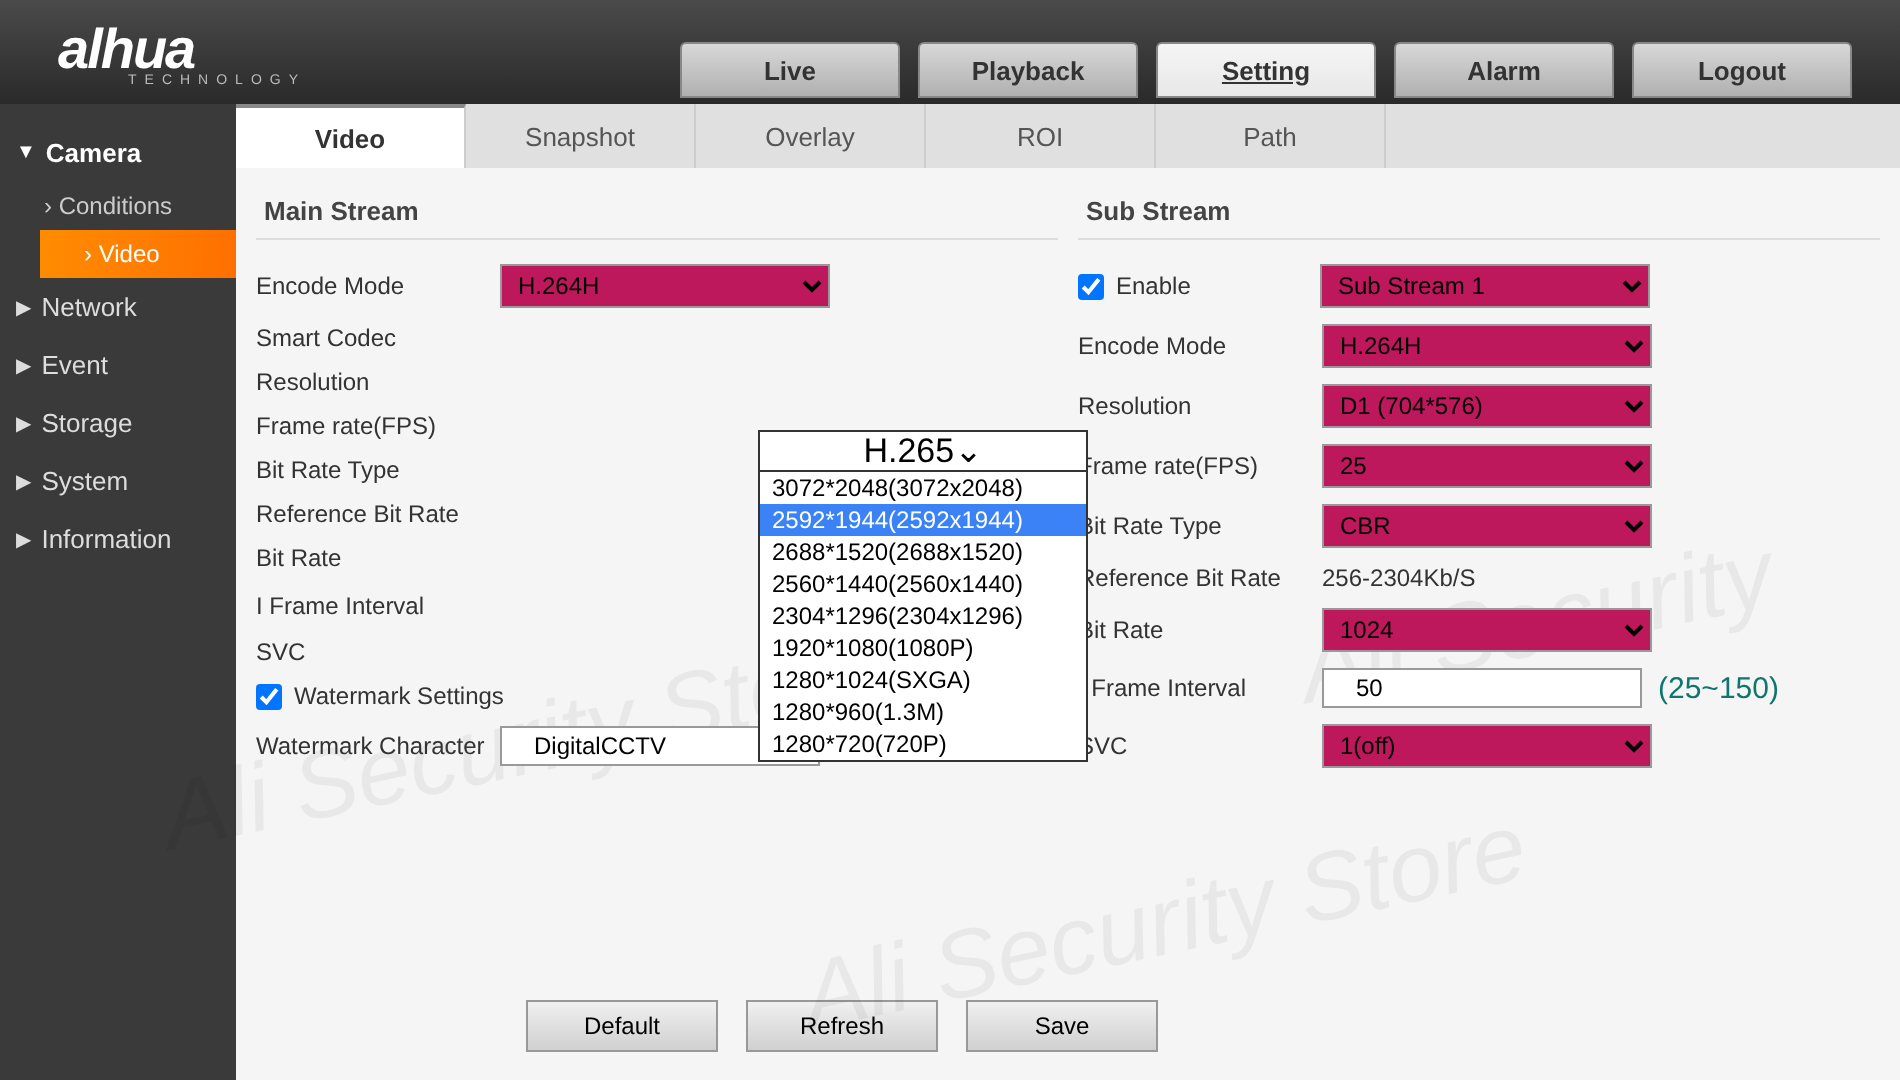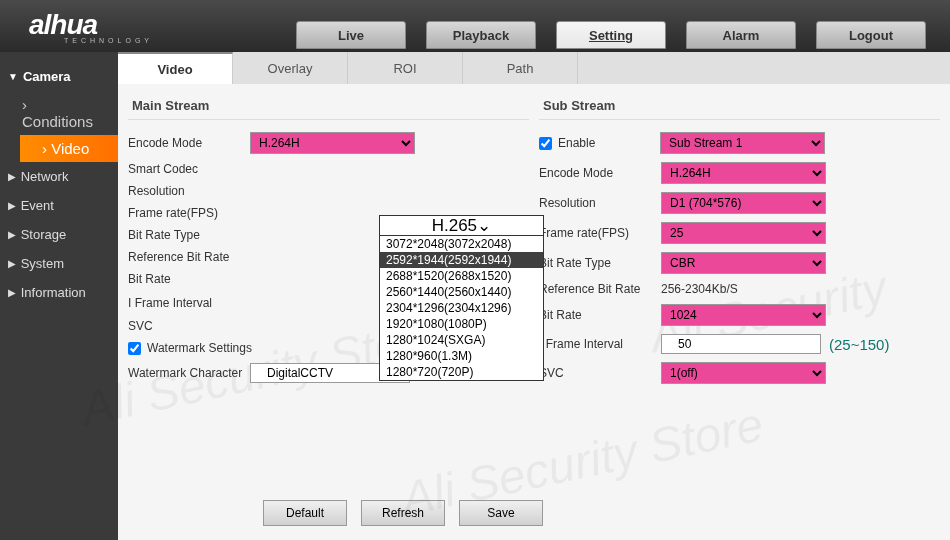--- a/index.html
+++ b/index.html
@@ -1,49 +1,49 @@
 <!DOCTYPE html>
 <html><head>
 <meta charset="utf-8">
 <style>
 * { margin: 0; padding: 0; box-sizing: border-box; font-family: Arial, sans-serif; }
 body { width: 950px; height: 540px; overflow: hidden; background: #fff; }
 .header { height: 52px; background: linear-gradient(to bottom, #4a4a4a, #2a2a2a); display: flex; align-items: center; padding: 0 24px; }
 .logo { color: #fff; font-size: 28px; font-weight: bold; font-style: italic; letter-spacing: -1px; margin-left: 5px; }
 .logo-sub { color: #bbb; font-size: 7px; letter-spacing: 4px; display: block; margin-left: 40px; margin-top: -4px; }
-.nav-tabs { display: flex; margin-left: auto; gap: 20px; padding-top: 18px; }
+.nav-tabs { display: flex; margin-left: auto; gap: 9px; padding-top: 18px; }
 .nav-tab { width: 110px; height: 28px; background: linear-gradient(to bottom, #d8d8d8, #b0b0b0); border: 1px solid #888; border-radius: 3px 3px 0 0; display: flex; align-items: center; justify-content: center; font-size: 13px; color: #333; cursor: pointer; font-weight: bold; }
 .nav-tab.active { background: linear-gradient(to bottom, #f5f5f5, #e8e8e8); text-decoration: underline; }
 .main { display: flex; height: 488px; }
 .sidebar { width: 118px; background: #3a3a3a; padding-top: 10px; }
 .side-item { padding: 7px 8px; color: #ddd; font-size: 13px; cursor: pointer; display: flex; align-items: center; gap: 5px; }
 .side-item.expanded { font-weight: bold; color: #fff; }
-.side-sub { padding: 5px 24px 5px 22px; color: #ccc; font-size: 15px; cursor: pointer; }
+.side-sub { padding: 5px 24px 5px 22px; color: #ccc; font-size: 12px; cursor: pointer; }
 .side-sub.active { background: linear-gradient(to right, #ff8c00, #ff7000); color: #fff; margin-left: 20px; }
 .arrow { font-size: 10px; }
 .content { flex: 1; background: #f5f5f5; display: flex; flex-direction: column; }
 .sub-tabs { display: flex; height: 32px; background: #e0e0e0; }
 .sub-tab { width: 115px; display: flex; align-items: center; justify-content: center; font-size: 13px; color: #555; cursor: pointer; border-right: 1px solid #ccc; }
 .sub-tab.active { background: #fff; font-weight: bold; color: #333; border-top: 2px solid #888; }
 .panels { display: flex; flex: 1; padding: 8px 10px; gap: 10px; position: relative; }
 .panel { flex: 1; }
 .panel-title { font-size: 13px; font-weight: bold; color: #444; padding: 6px 4px; border-bottom: 1px solid #ddd; margin-bottom: 12px; }
 .row { display: flex; align-items: center; margin-bottom: 8px; font-size: 12px; color: #333; }
 .row-label { width: 122px; }
 .row-control { flex: 0 0 165px; }
-.sel { width: 165px; height: 22px; border: 1px solid #999; background: #ec4899; font-size: 12px; padding: 0 4px; }
+.sel { width: 165px; height: 22px; border: 1px solid #999; background: #be185d; font-size: 12px; padding: 0 4px; }
 .inp { width: 160px; height: 20px; border: 1px solid #999; background: #fff; font-size: 12px; padding: 0 16px; }
 .hint { font-size: 15px; color: #0f766e; margin-left: 8px; }
 .chk { margin-right: 6px; }
 .dropdown-open { position: absolute; left: 261px; top: 131px; width: 165px; background: #fff; border: 1px solid #333; z-index: 10; }
 .dropdown-head { height: 20px; display: flex; align-items: center; justify-content: center; padding: 0 6px; font-size: 17px; border-bottom: 1px solid #333; }
 .dd-item { padding: 1px 6px; font-size: 12px; cursor: pointer; }
-.dd-item.sel-item { background: #404040; color: #fff; }
+.dd-item.sel-item { background: #3b82f6; color: #fff; }
 .buttons { display: flex; gap: 14px; padding: 10px 0 14px 145px; }
-.btn { width: 84px; height: 26px; background: linear-gradient(to bottom, #f0f0f0, #d0d0d0); border: 1px solid #999; font-size: 12px; cursor: pointer; }
+.btn { width: 96px; height: 26px; background: linear-gradient(to bottom, #f0f0f0, #d0d0d0); border: 1px solid #999; font-size: 12px; cursor: pointer; }
 .watermark-bg { position: absolute; font-size: 48px; color: rgba(0,0,0,0.05); font-style: italic; transform: rotate(-12deg); pointer-events: none; z-index: 0; }
 .panel > * { position: relative; z-index: 1; }
 </style>
 </head>
 <body>
 
 <div class="header">
   <div>
     <span class="logo">alhua</span>
     <span class="logo-sub">TECHNOLOGY</span>
@@ -83,20 +83,21 @@
       </div>
     <div class="side-item">
         <span class="arrow">▶</span>
         <span>Information</span>
       </div>
   </div>
 
   <div class="content">
     <div class="sub-tabs">
       <div class="sub-tab active">Video</div>
+      <div class="sub-tab">Snapshot</div>
       <div class="sub-tab">Overlay</div>
       <div class="sub-tab">ROI</div>
       <div class="sub-tab">Path</div>
     </div>
 
     <div class="panels">
       <div class="watermark-bg" style="left:-40px;top:260px">Ali Security Store</div>
       <div class="watermark-bg" style="left:280px;top:350px">Ali Security Store</div>
       <div class="watermark-bg" style="left:530px;top:200px">Ali Security</div>
 

